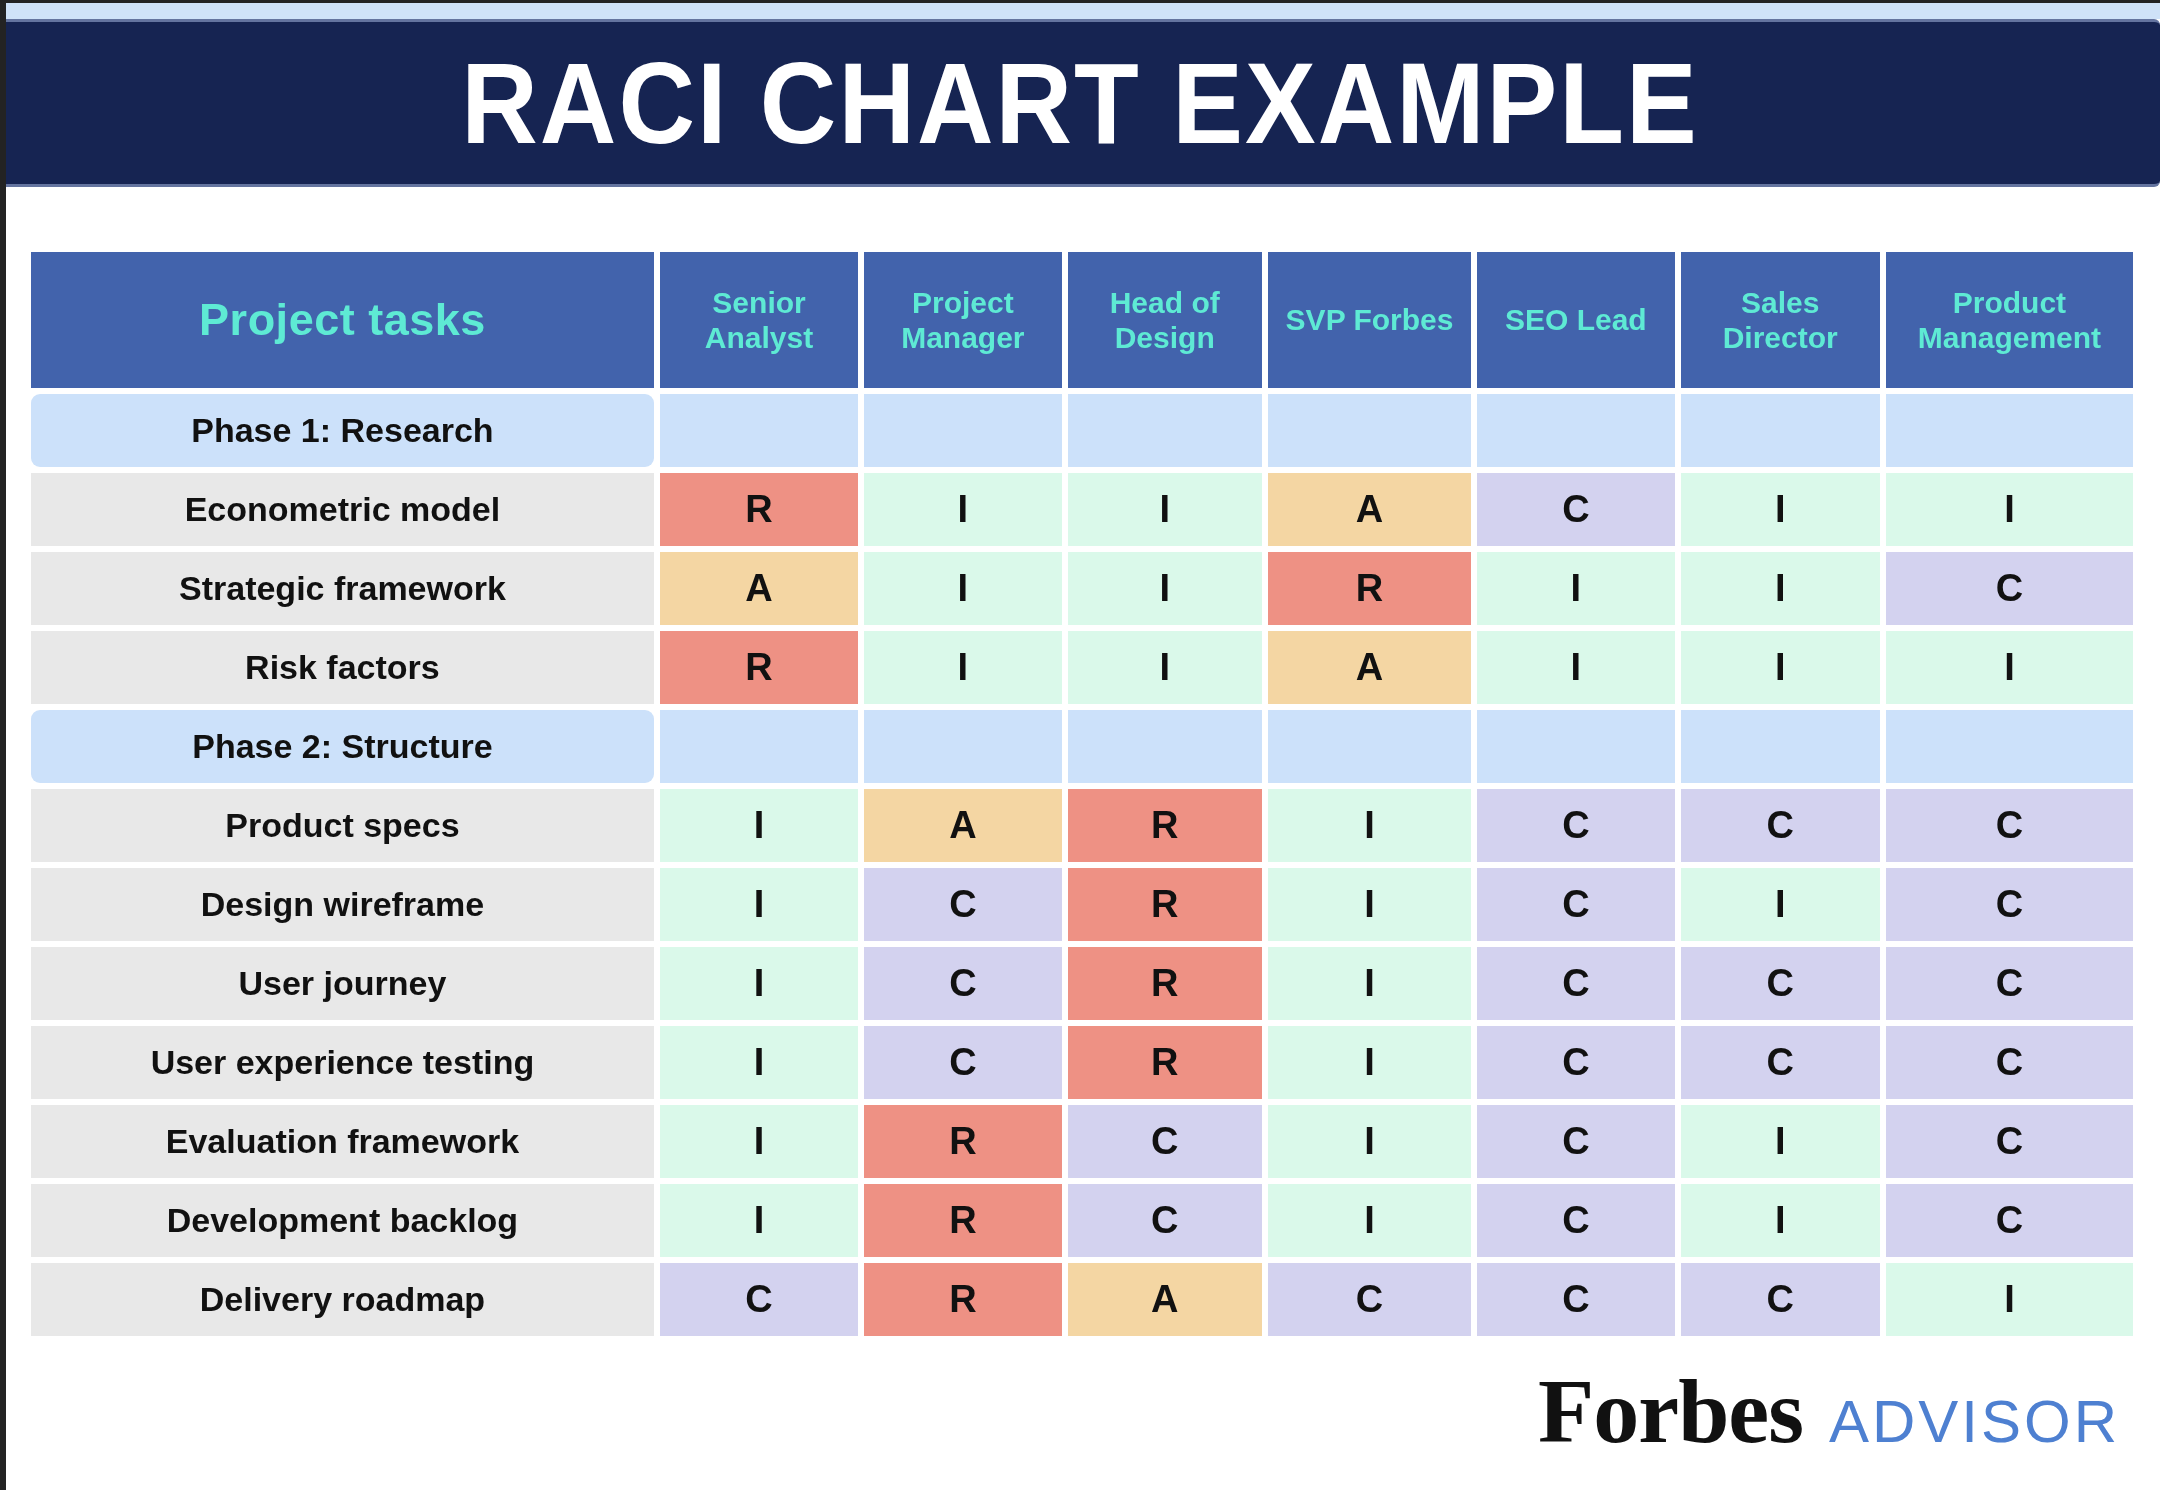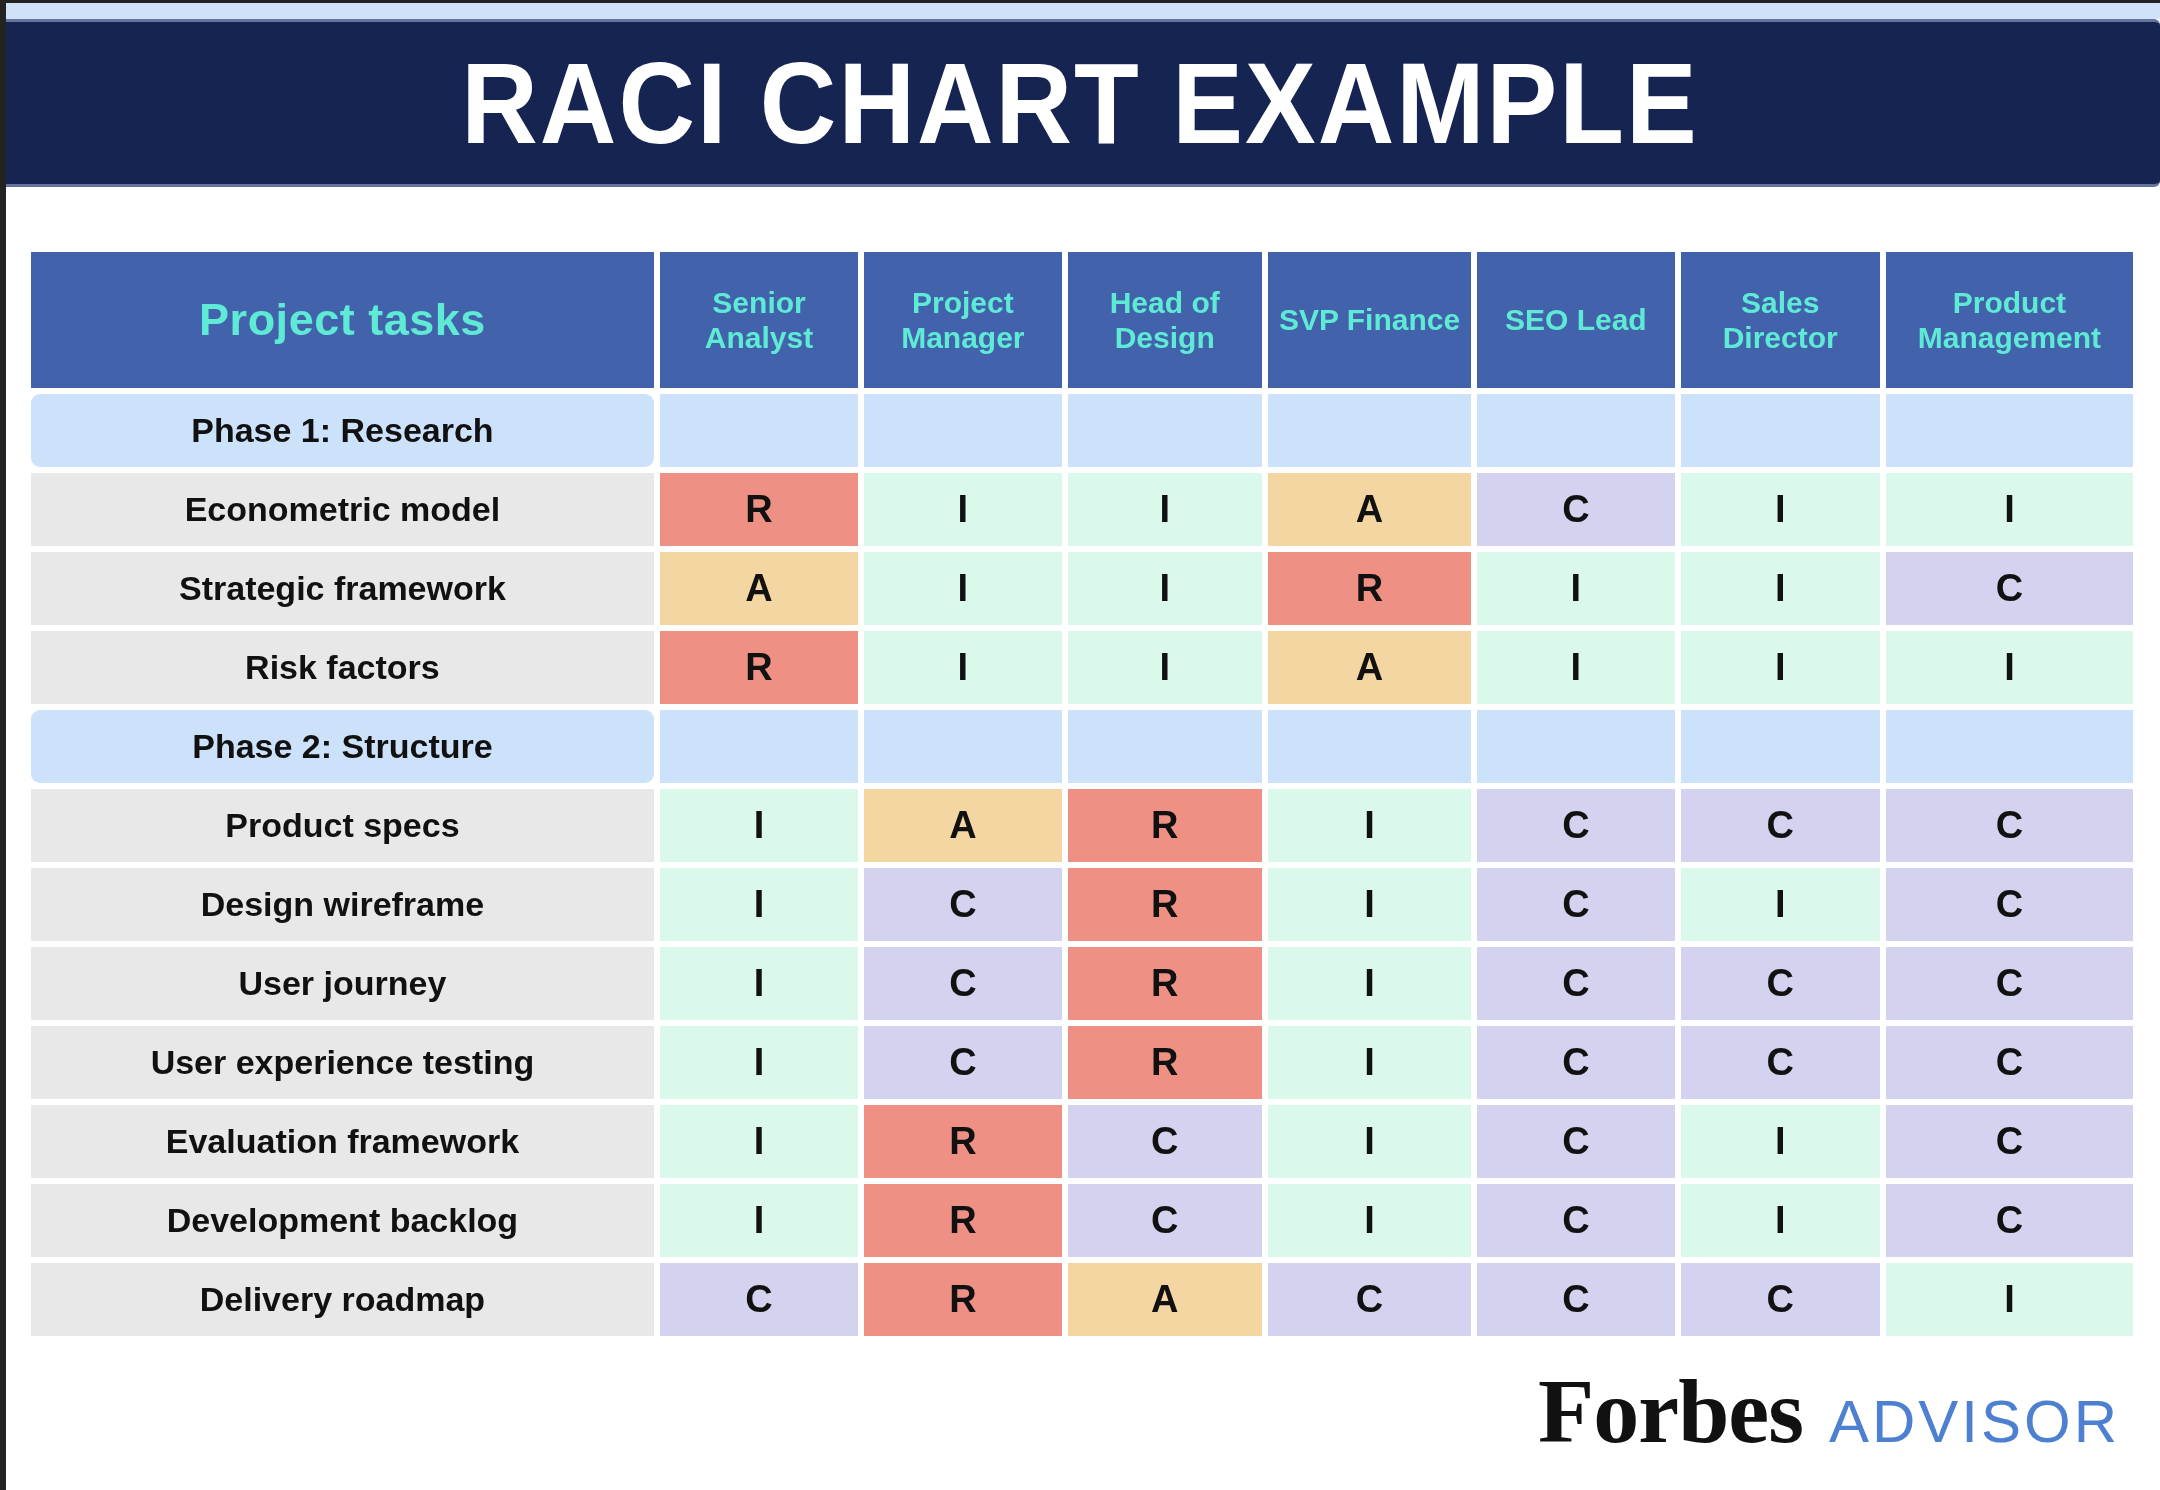--- a/index.html
+++ b/index.html
@@ -128,21 +128,21 @@
 
   <div class="banner">
     <h1>RACI CHART EXAMPLE</h1>
   </div>
 
   <div class="raci-grid" id="raci-table">
       <div class="cell head task-head">Project tasks</div>
       <div class="cell head">Senior Analyst</div>
       <div class="cell head">Project Manager</div>
       <div class="cell head">Head of Design</div>
-      <div class="cell head">SVP Finance</div>
+      <div class="cell head">SVP Forbes</div>
       <div class="cell head">SEO Lead</div>
       <div class="cell head">Sales Director</div>
       <div class="cell head">Product Management</div>
       <div class="cell phase phase-label">Phase 1: Research</div>
       <div class="cell phase"></div>
       <div class="cell phase"></div>
       <div class="cell phase"></div>
       <div class="cell phase"></div>
       <div class="cell phase"></div>
       <div class="cell phase"></div>

